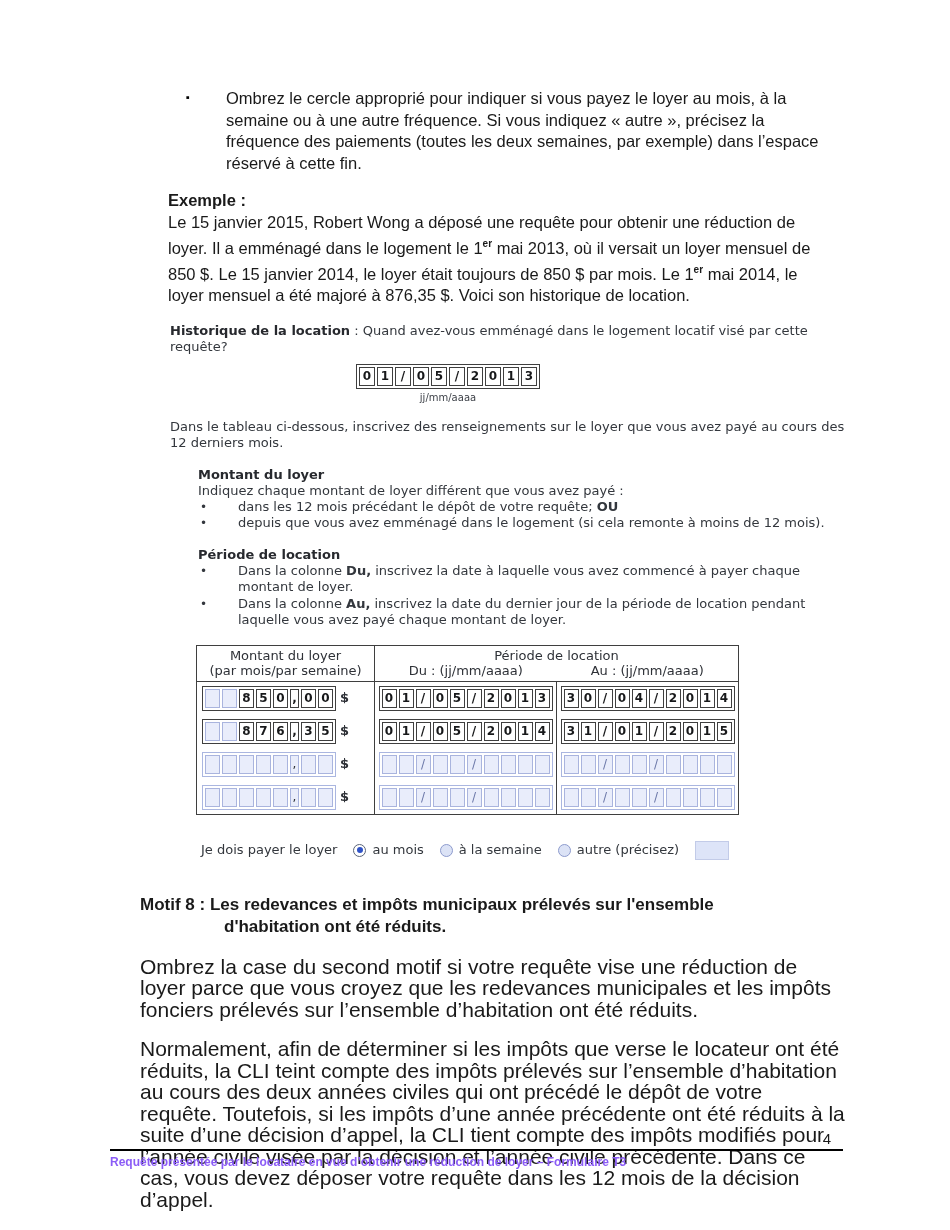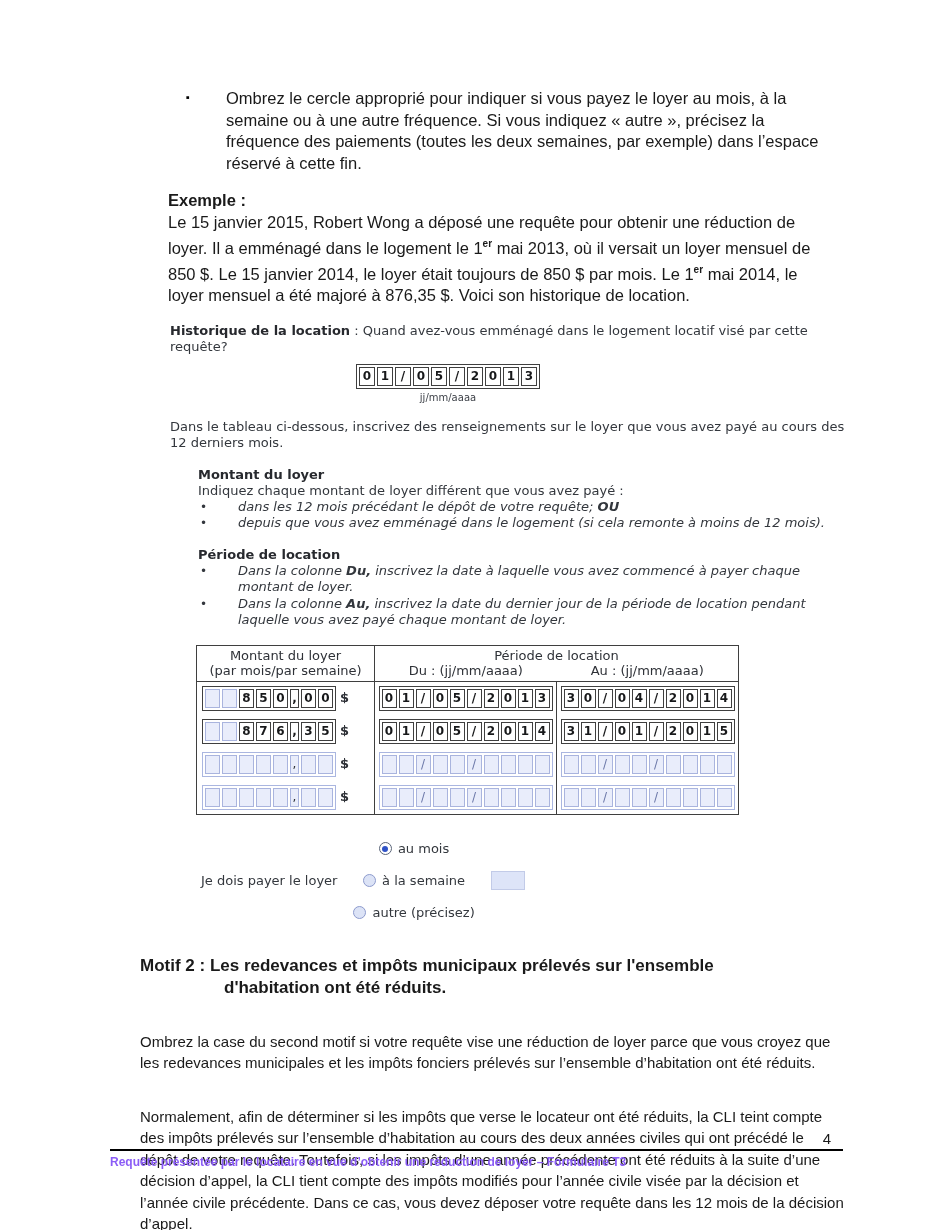--- a/index.html
+++ b/index.html
@@ -29,21 +29,21 @@
   }
   .hist-line b { color:#27292e;text-align:center; }
   .movein-wrap { margin:9px 0 4px 186px; width:184px; text-align:center; }
   .date-caption { font-size:10px; color:#3b3f46; margin-top:1px; }
   .table-intro { margin-top:13px; line-height:16.5px; }
 
   .sec { margin:15px 0 0 28px; width:650px; }
   .sec-heading { font-weight:bold; color:#27292e; }
   .fbullet { display:flex; }
   .fbullet .dot { width:40px; padding-left:2px; font-size:12px; }
-  .fbullet .ftext { flex:1; line-height:16.5px;font-style:italic; }
+  .fbullet .ftext { flex:1; line-height:16.5px; }
 
   
   .cell-group { display:inline-flex; gap:2px; padding:2px; border:1px solid transparent; vertical-align:middle; }
   .cell-group.filled { border-color:#3f3f3f; background:#fff; }
   .cell-group.empty  { border-color:#aab6e0; }
   .cell {
     width:15px; height:19px; display:inline-flex; align-items:center; justify-content:center;
     background:#e9edfb; border:1px solid #a9b4de; font-size:12px; color:#55607e;
   }
   .filled .cell.has-val { background:#ffffff; border-color:#3f3f3f; color:#17181a; font-weight:bold; }
@@ -77,21 +77,21 @@
   .pay-opt.selected .radio::after {
     content:""; position:absolute; left:2.5px; top:2.5px; width:6px; height:6px;
     border-radius:50%; background:#2f52c6;
   }
   .autre-box { width:34px; height:19px; background:#dde4f8; border:1px solid #c2cbe8; display:inline-block; }
 
   
   .motif2 { margin-top:34px; width:710px; }
   .motif-heading { font-weight:bold; font-size:17px; line-height:22px; }
   .motif-line2 { padding-left:84px; }
-  .body-para { margin-top:32px; font-size:15px; line-height:21.5px; width:705px; }
+  .body-para { margin-top:18px; font-size:21px; line-height:21.5px; width:705px; }
 
   
   .footer { position:absolute; left:110px; width:733px; top:1130px; }
   .page-num { text-align:right; font-size:15px; padding-right:12px; margin-bottom:2px; }
   .footer-rule { border-top:2px solid #000; }
   .footer-text { font-weight:bold; font-size:12px; margin-top:4px; color:#8b5cf6; }
 </style>
 </head>
 <body>
 
@@ -342,41 +342,41 @@
                 <span class="cell blank"></span>
                 <span class="cell blank"></span>
                 <span class="cell blank"></span>
               </span>
           </div>
         </div>
       </div>
 
       <div class="pay-line">
         <span>Je dois payer le loyer</span>
-        <span class="pay-opts" style="display:inline-flex;gap:16px;align-items:center;flex-direction:column;">
+        <span class="pay-opts" style="display:inline-flex;gap:16px;align-items:center;">
             <span class="pay-opt selected">
               <span class="radio"></span>
               <span>au mois</span>
             </span>
             <span class="pay-opt">
               <span class="radio"></span>
               <span>à la semaine</span>
             </span>
             <span class="pay-opt">
               <span class="radio"></span>
               <span>autre (précisez)</span>
             </span>
           </span>
         <span class="autre-box"></span>
       </div>
     </div>
 
     <div class="motif2">
       <div class="motif-heading">
-        <div>Motif 2 : Les redevances et impôts municipaux prélevés sur l'ensemble</div>
+        <div>Motif 8 : Les redevances et impôts municipaux prélevés sur l'ensemble</div>
         <div class="motif-line2">d'habitation ont été réduits.</div>
       </div>
       <p class="body-para">Ombrez la case du second motif si votre requête vise une réduction de loyer parce que vous croyez que les redevances municipales et les impôts fonciers prélevés sur l’ensemble d’habitation ont été réduits.</p>
       <p class="body-para">Normalement, afin de déterminer si les impôts que verse le locateur ont été réduits, la CLI teint compte des impôts prélevés sur l’ensemble d’habitation au cours des deux années civiles qui ont précédé le dépôt de votre requête. Toutefois, si les impôts d’une année précédente ont été réduits à la suite d’une décision d’appel, la CLI tient compte des impôts modifiés pour l’année civile visée par la décision et l’année civile précédente. Dans ce cas, vous devez déposer votre requête dans les 12 mois de la décision d’appel.</p>
     </div>
   </div>
 
   <div class="footer">
     <div class="page-num">4</div>
     <div class="footer-rule"></div>

